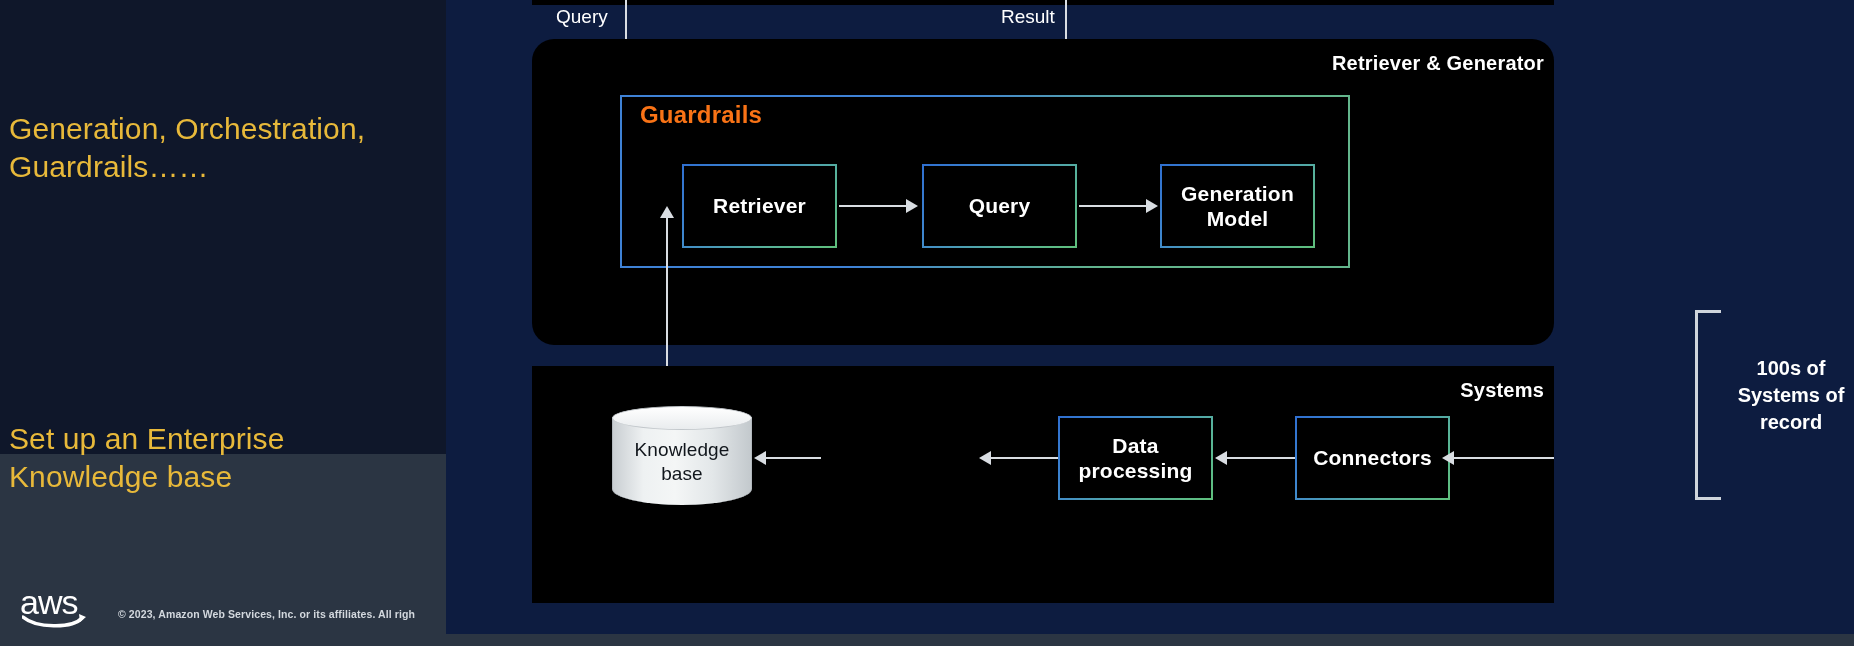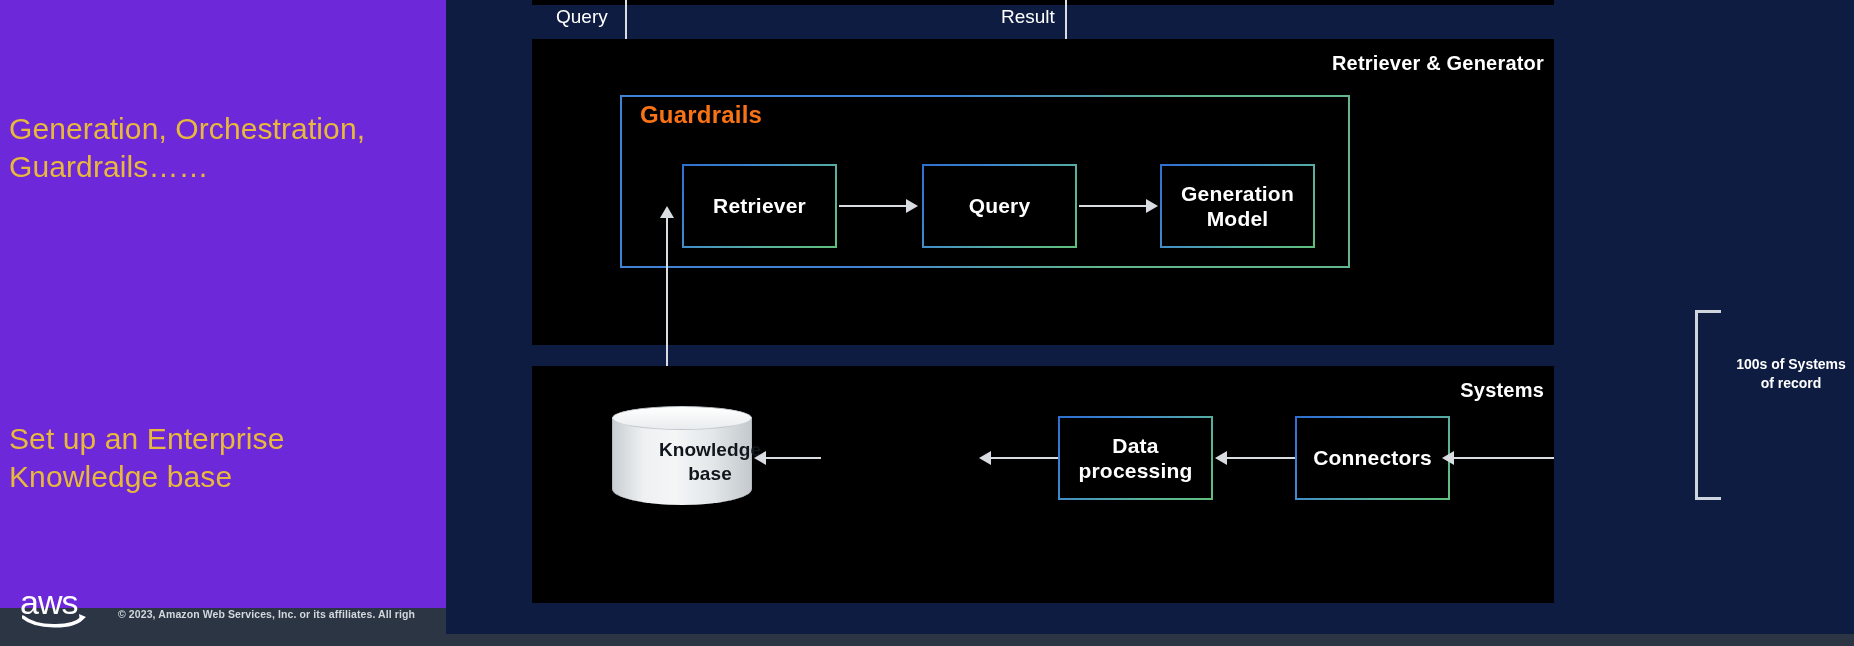--- a/index.html
+++ b/index.html
@@ -6,22 +6,22 @@
   html, body {
     width: 1854px; height: 646px;
     background: #2b3543;
     font-family: "Liberation Sans", sans-serif;
     overflow: hidden;
   }
   #stage { position: relative; width: 1854px; height: 646px; }
 
   
   .left-panel {
-    position: absolute; left: 0; top: 0; width: 446px; height: 608px;
-    background: #6d28d9;
+    position: absolute; left: 0; top: 0; width: 446px; height: 454px;
+    background: #0f172a;
   }
   .left-heading {
     position: absolute;
     color: #e8b93a;
     font-size: 30px;
     font-weight: 400;
     line-height: 1.28;
     letter-spacing: .1px;
   }
   .left-heading.one { left: 9px; top: 110px; width: 430px; }
@@ -55,21 +55,21 @@
   
   .top-cut {
     position: absolute; left: 86px; top: 0; width: 1022px; height: 5px;
     background: #000;
   }
 
   
   .panel-black {
     position: absolute; background: #000000;
   }
-  .panel-retriever { left: 86px; top: 39px; width: 1022px; height: 306px; }
+  .panel-retriever { left: 86px; top: 39px; width: 1022px; height: 306px; border-radius: 22px; }
   .panel-indexer  { left: 86px; top: 366px; width: 1022px; height: 237px; }
 
   .panel-title {
     position: absolute; right: 10px;
     color: #ffffff; font-size: 20px; font-weight: 700;
     white-space: nowrap; letter-spacing: .2px;
   }
   .panel-retriever .panel-title { top: 13px; }
   .panel-indexer  .panel-title { top: 13px; }
 
@@ -120,22 +120,22 @@
     border-left: 1px solid #b2b8bd; border-right: 1px solid #b2b8bd;
   }
   .cyl-top {
     position: absolute; left: 0; top: 0; width: 140px; height: 24px;
     background: linear-gradient(180deg, #ffffff 0%, #e9ecee 100%);
     border-radius: 70px / 12px;
     border: 1px solid #c2c7cb;
   }
   .cyl-label {
     position: absolute; left: 0; top: 32px; width: 140px;
-    text-align: center; color: #11161c; font-size: 19px; font-weight: 700;
-    line-height: 1.25; letter-spacing: .1px; margin-left: 28px;
+    text-align: center; color: #11161c; font-size: 19px; font-weight: 400;
+    line-height: 1.25; letter-spacing: .1px;
   }
 
   
   .ln { position: absolute; background: #d9dde2; }
   .arrowhead { position: absolute; width: 0; height: 0; }
   .ah-right { border-top: 7px solid transparent; border-bottom: 7px solid transparent; border-left: 12px solid #d9dde2; }
   .ah-left  { border-top: 7px solid transparent; border-bottom: 7px solid transparent; border-right: 12px solid #d9dde2; }
   .ah-down  { border-left: 7px solid transparent; border-right: 7px solid transparent; border-top: 12px solid #d9dde2; }
   .ah-up    { border-left: 7px solid transparent; border-right: 7px solid transparent; border-bottom: 12px solid #d9dde2; }
 
@@ -147,21 +147,21 @@
 
   
   .bracket {
     position: absolute; left: 1249px; top: 310px; width: 26px; height: 190px;
     border-left: 3px solid #cfd5dc;
     border-top: 3px solid #cfd5dc;
     border-bottom: 3px solid #cfd5dc;
   }
   .systems-caption {
     position: absolute; left: 1285px; top: 355px; width: 120px;
-    color: #ffffff; font-size: 14px; font-weight: 700; text-align: center;
+    color: #ffffff; font-size: 20px; font-weight: 700; text-align: center;
     line-height: 1.35;
   }
   .bottom-strip {
     position: absolute; left: 446px; top: 634px; width: 1408px; height: 12px;
     background: #2b3543;
   }
 </style>
 </head>
 <body>
 

